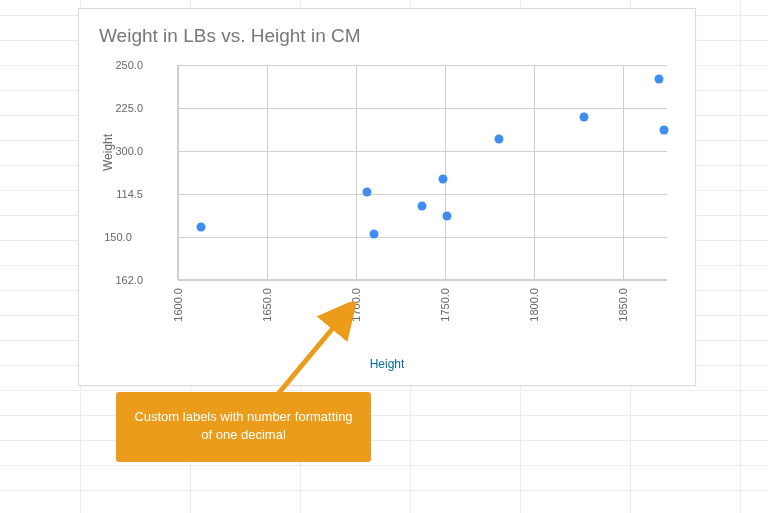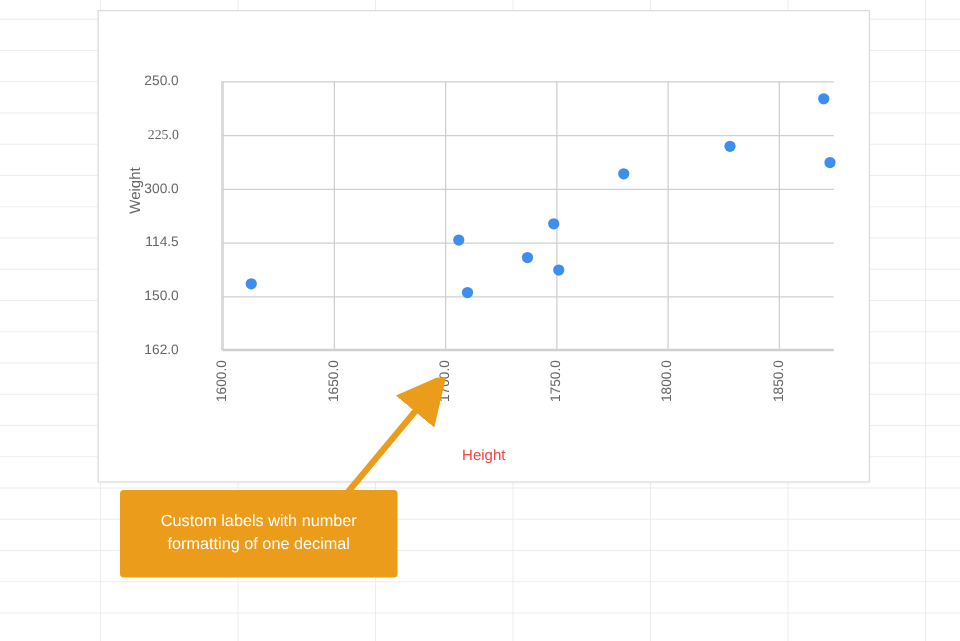--- a/index.html
+++ b/index.html
@@ -80,36 +80,36 @@
     color: #666;
     transform: rotate(-90deg);
     transform-origin: left top;
   }
   .xlabel {
     position: absolute;
     left: 50%;
     bottom: 14px;
     transform: translateX(-50%);
     font-size: 12px;
-    color: #ef4444;
+    color: #0369a1;
   }
   .dot {
     position: absolute;
     width: 9px;
     height: 9px;
     border-radius: 50%;
     background: #3e8ef0;
     transform: translate(-50%, -50%);
   }
   
   .callout {
     position: absolute;
-    left: 96px;
+    left: 116px;
     top: 392px;
-    width: 222px;
+    width: 255px;
     background: #eb9c1a;
     color: #fff;
     font-size: 13px;
     text-align: center;
     padding: 16px 14px 18px;
     border-radius: 3px;
     line-height: 1.4;
   }
   .callout-arrow {
     position: absolute;
@@ -119,34 +119,35 @@
     height: 96px;
     pointer-events: none;
   }
 </style>
 </head>
 <body>
 
 <div class="sheet-bg"></div>
 
 <div class="chart-card">
+  <div class="chart-title">Weight in LBs vs. Height in CM</div>
 
   <div class="ylabel">Weight</div>
 
   <div class="plot-area" id="plot">
       <div class="hgrid" style="top: 215px;"></div>
       <div class="ytick" style="top: 215px;">162.0</div>
       <div class="hgrid" style="top: 172px;"></div>
-      <div class="ytick" style="top: 172px;">150.0</div>
+      <div class="ytick" style="top: 172px; text-align: center;">150.0</div>
       <div class="hgrid" style="top: 129px;"></div>
       <div class="ytick" style="top: 129px;">114.5</div>
       <div class="hgrid" style="top: 86px;"></div>
       <div class="ytick" style="top: 86px;">300.0</div>
       <div class="hgrid" style="top: 43px;"></div>
-      <div class="ytick" style="top: 43px; font-family: Liberation Serif, serif;">225.0</div>
+      <div class="ytick" style="top: 43px;">225.0</div>
       <div class="hgrid" style="top: 0px;"></div>
       <div class="ytick" style="top: 0px;">250.0</div>
       <div class="vgrid" style="left: 0px;"></div>
       <div class="xtick" style="left: 0px; top: 223px;">1600.0</div>
       <div class="vgrid" style="left: 89.0909px;"></div>
       <div class="xtick" style="left: 89.0909px; top: 223px;">1650.0</div>
       <div class="vgrid" style="left: 178.182px;"></div>
       <div class="xtick" style="left: 178.182px; top: 223px;">1700.0</div>
       <div class="vgrid" style="left: 267.273px;"></div>
       <div class="xtick" style="left: 267.273px; top: 223px;">1750.0</div>

